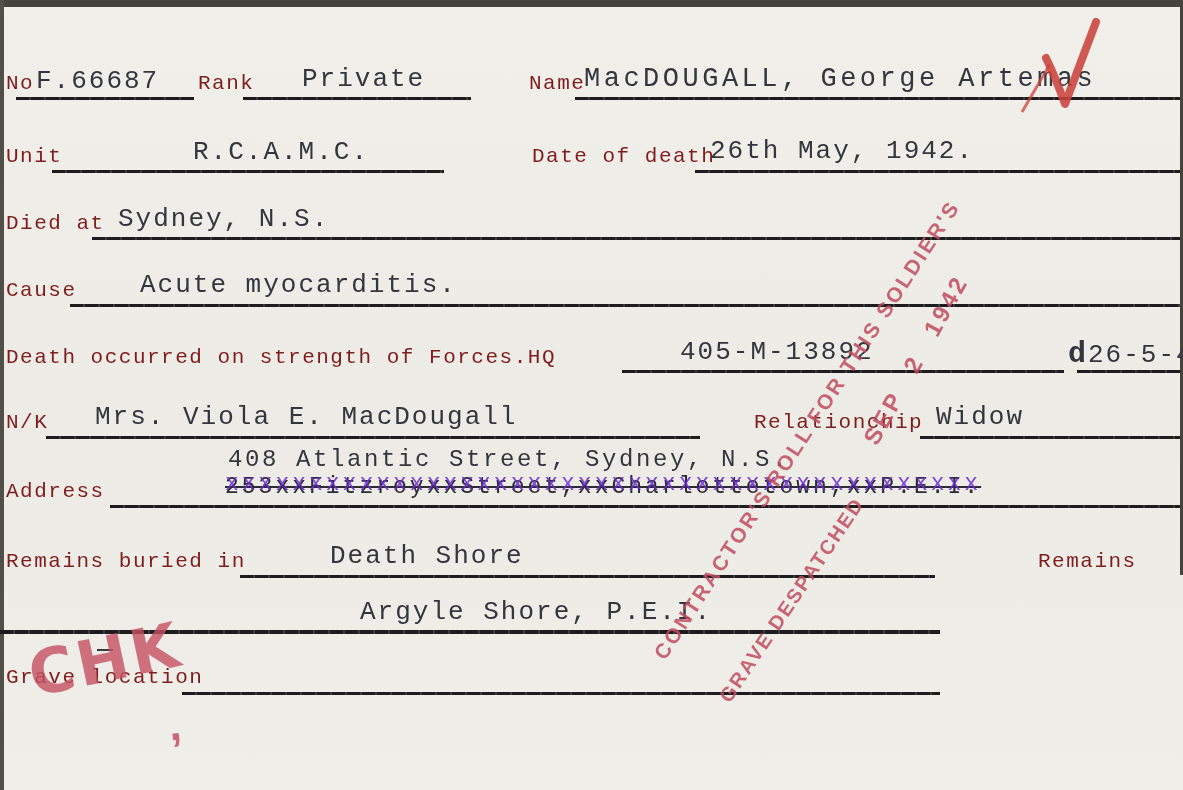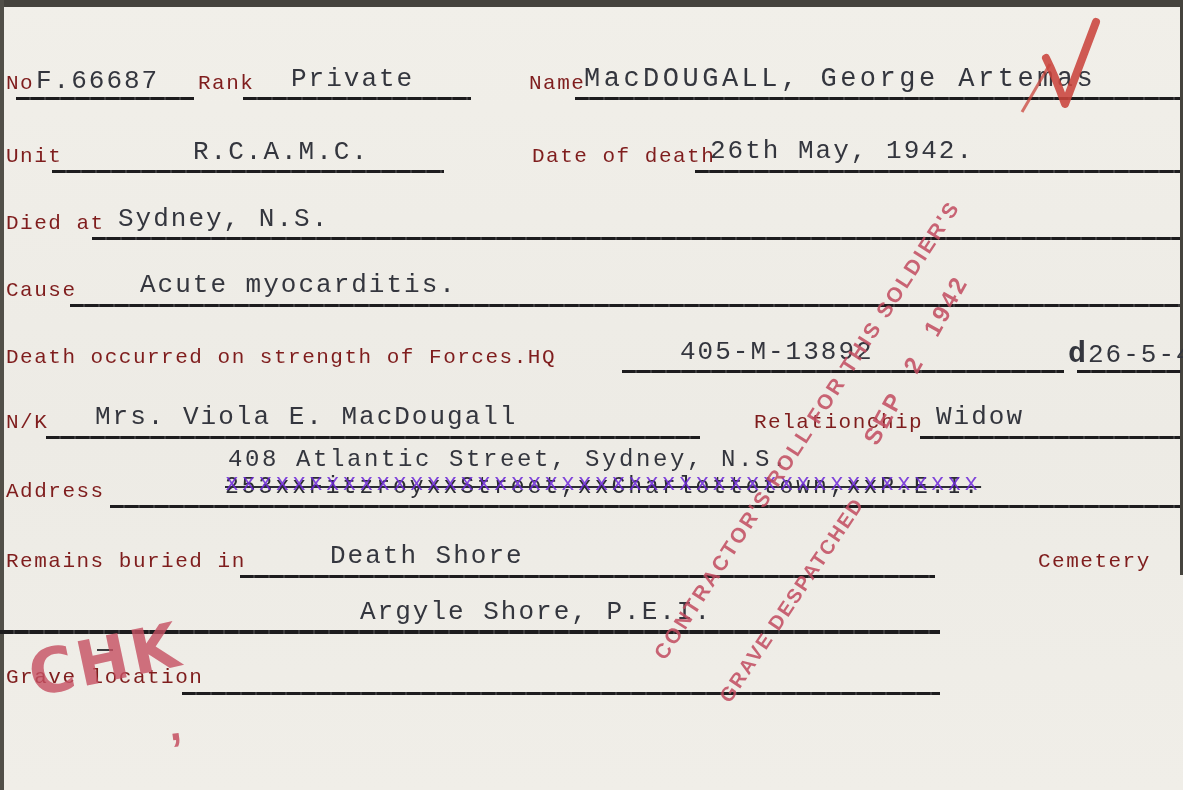--- a/index.html
+++ b/index.html
@@ -70,21 +70,21 @@
 <div class="paper"></div>
 <div class="edge edge-top"></div>
 <div class="edge edge-left"></div>
 <div class="edge edge-right"></div>
 
 <span class="label" style="left:6px; top:72px;">No</span>
 <span class="value" style="left:36px; top:66px;">F.66687</span>
 <div class="rule" style="left:16px; top:97px; width:178px;"></div>
 
 <span class="label" style="left:198px; top:72px;">Rank</span>
-<span class="value" style="left:291px; top:64px;">Private</span>
+<span class="value" style="left:302px; top:64px;">Private</span>
 <div class="rule" style="left:243px; top:97px; width:228px;"></div>
 
 <span class="label" style="left:529px; top:72px;">Name</span>
 <span class="value big" style="left:584px; top:64px;text-align:right;">MacDOUGALL, George Artemas</span>
 <div class="rule" style="left:575px; top:97px; width:605px;"></div>
 
 <span class="label" style="left:6px; top:145px;">Unit</span>
 <span class="value" style="left:178px; top:137px;margin-left:15px;">R.C.A.M.C.</span>
 <div class="rule" style="left:52px; top:170px; width:392px;"></div>
 
@@ -116,21 +116,21 @@
 
 <span class="value small" style="left:228px; top:446px;">408 Atlantic Street, Sydney, N.S.</span>
 <span class="label" style="left:6px; top:480px;">Address</span>
 <span class="struck" style="left:225px; top:474px;">253xxFitzroyxxStreet,xxCharlottetown,xxP.E.I.</span>
 <span class="overstrike" style="left:225px; top:471px;">xxxxxxxxxxxxxxxxxxxxxxxxxxxxxxxxxxxxxxxxxxxxx</span>
 <div class="rule" style="left:110px; top:505px; width:1070px;"></div>
 
 <span class="label" style="left:6px; top:550px;">Remains buried in</span>
 <span class="value" style="left:330px; top:541px;">Death Shore</span>
 <div class="rule" style="left:240px; top:575px; width:695px;"></div>
-<span class="label" style="left:1038px; top:550px;">Cemetery</span>
+<span class="label" style="left:1038px; top:550px;">Remains</span>
 
 <span class="value" style="left:360px; top:597px;">Argyle Shore, P.E.I.</span>
 <div class="rule thick" style="left:0px; top:630px; width:940px;"></div>
 
 <div class="stray" style="left:97px; top:649px; width:16px;"></div>
 <span class="label" style="left:6px; top:666px;">Grave location</span>
 <span class="value" style="left:200px; top:658px;"></span>
 <div class="rule" style="left:182px; top:692px; width:758px;"></div>
 
 <span class="stamp stamp-line1">CONTRACTOR'S ROLL FOR THIS SOLDIER'S</span>

